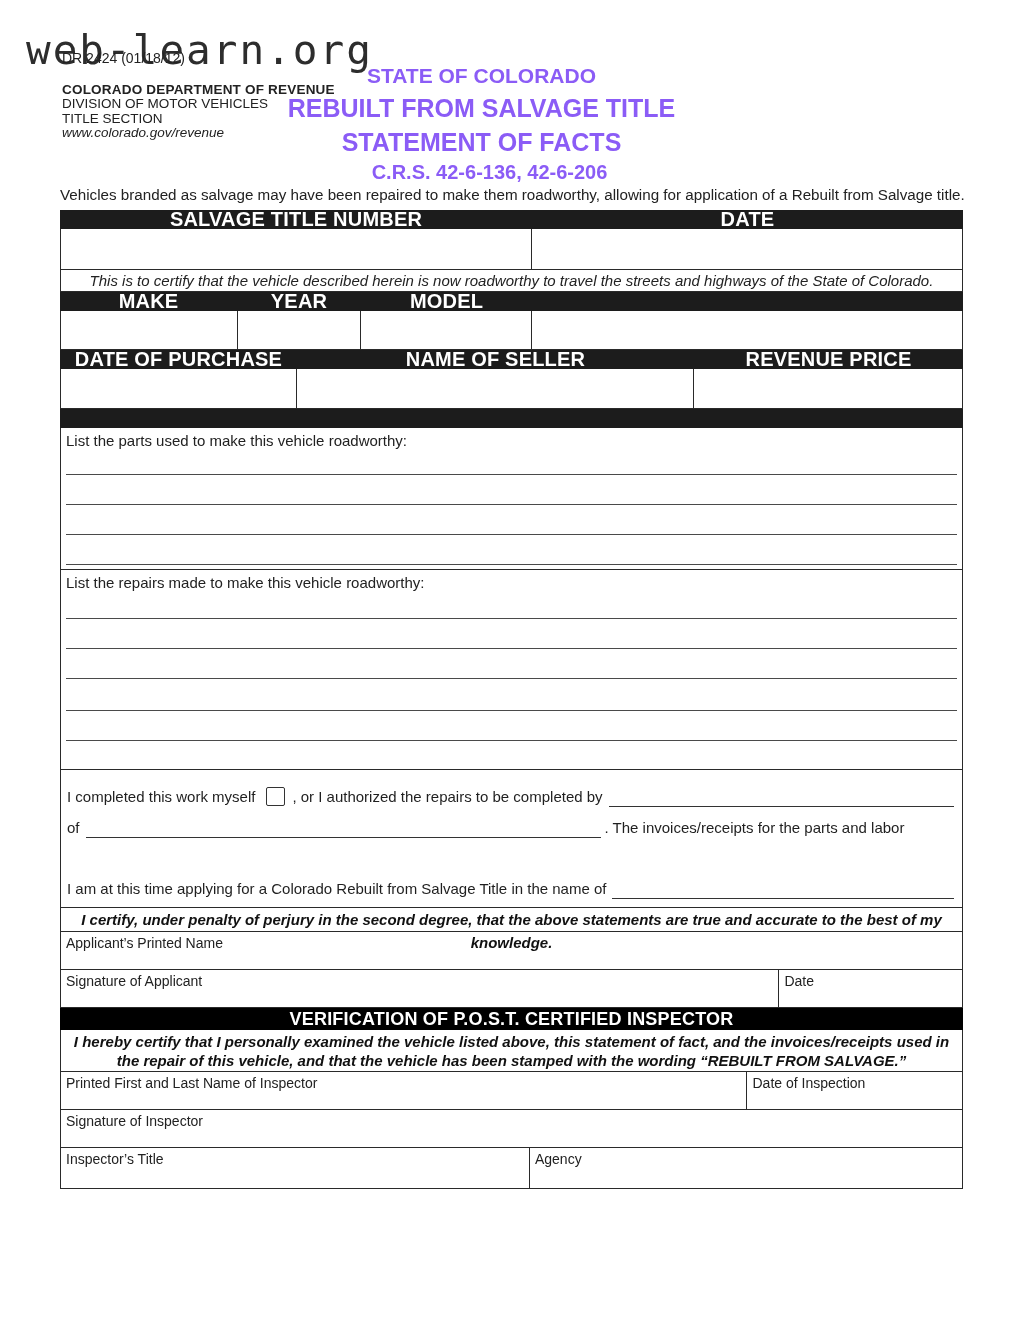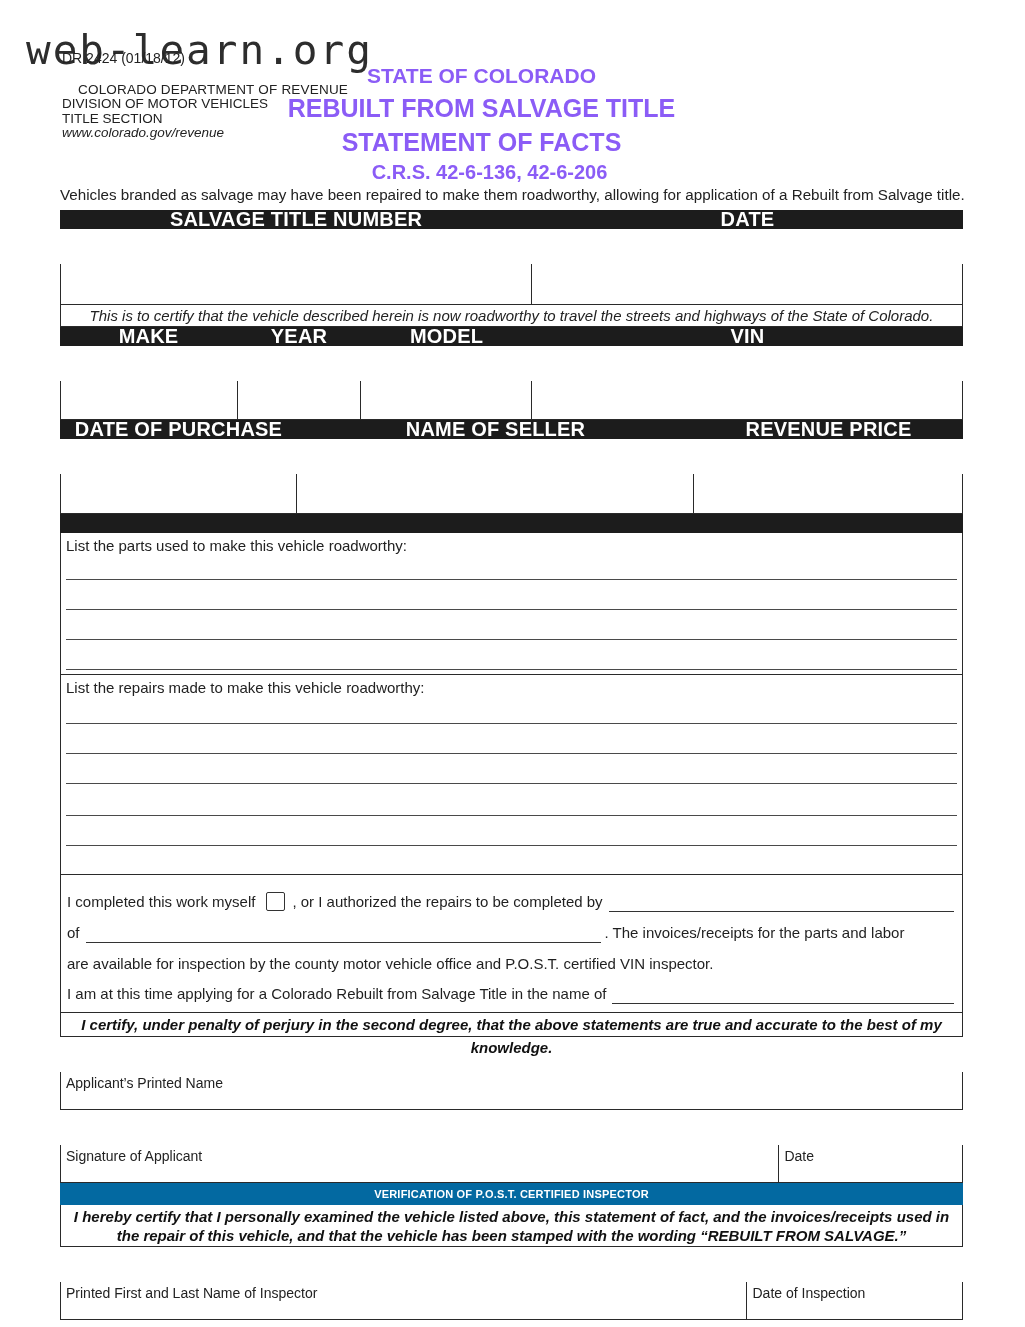--- a/index.html
+++ b/index.html
@@ -12,38 +12,38 @@
   .page { position:absolute; inset:0; }
 
   
   .watermark {
     position:absolute; left:26px; top:26px;
     font-family:"DejaVu Sans Mono", monospace;
     font-size:41px; letter-spacing:2px; color:#2d2d2d; white-space:nowrap;
   }
   .agency-block { position:absolute; left:62px; top:51px; font-size:13.5px; line-height:14.5px; color:#222; }
   .agency-block .form-no { font-size:14px; margin-bottom:17px; }
-  .agency-block .dept { font-weight:normal; letter-spacing:.2px;margin-left:16px; }
+  .agency-block .dept { font-weight:bold; letter-spacing:.2px; }
   .agency-block .site { font-style:italic; }
 
   .ttl { position:absolute; left:0; right:62px; text-align:center; font-weight:bold; color:#8b5cf6; }
   .ttl-state   { top:64px;  font-size:21px; }
   .ttl-main1   { top:94px;  font-size:25px; }
   .ttl-main2   { top:128px; font-size:25px; }
   .ttl-statute { top:161px; font-size:20px;padding-left:16px; }
 
   .intro { position:absolute; left:60px; top:186px; width:905px; font-size:15.2px; color:#222; white-space:nowrap; }
 
   
   .form { position:absolute; left:60px; top:210px; width:903px; font-size:14px; }
   .bar { display:flex; background:#1c1c1c; color:#ffffff; font-weight:bold; height:19px; line-height:19px; font-size:20px; letter-spacing:.2px; }
   .bar .bcell { text-align:center; }
   .sep-bar { background:#1c1c1c; height:19px; }
 
-  .wrow { display:flex; background:#fff; border-left:1px solid #2a2a2a; border-right:1px solid #2a2a2a; border-bottom:1px solid #2a2a2a;margin-top:35px; }
+  .wrow { display:flex; background:#fff; border-left:1px solid #2a2a2a; border-right:1px solid #2a2a2a; border-bottom:1px solid #2a2a2a; }
   .wrow .cell { border-right:1px solid #2a2a2a; }
   .wrow .cell:last-child { border-right:none; }
   .cell { position:relative; }
   .cell .lbl { position:absolute; left:5px; top:3px; font-size:14px; color:#222; }
 
   .certify-row {
     background:#fff; border-left:1px solid #2a2a2a; border-right:1px solid #2a2a2a; border-bottom:1px solid #2a2a2a;
     height:22px; line-height:21px; text-align:center; font-style:italic; font-size:15px; color:#222;
   }
   .certify-bold {
@@ -55,21 +55,21 @@
   .listbox .lbl { position:absolute; left:5px; top:4px; font-size:15px; color:#222; }
   .wline { position:absolute; left:5px; right:5px; border-top:1.6px solid #4a4a4a; }
 
   .parabox { position:relative; background:#fff; border-left:1px solid #2a2a2a; border-right:1px solid #2a2a2a; border-bottom:1px solid #2a2a2a; height:138px; font-size:15px; color:#1f1f1f; }
   .pline { position:absolute; left:6px; right:8px; display:flex; align-items:center; height:22px; line-height:20px; white-space:nowrap; }
   .blank { border-bottom:1.4px solid #333; height:20px; }
   .blank.grow { flex:1 1 auto; margin-left:6px; }
   .blank.fixed { width:515px; margin:0 4px 0 6px; }
   .checkbox { width:19px; height:19px; border:1.5px solid #333; border-radius:2px; background:#fff; margin:0 7px 1px 11px; flex:0 0 auto; }
 
-  .vbar { background:#0369a1; color:#fff; font-weight:bold; height:22px; line-height:22px; text-align:center; font-size:11px; letter-spacing:.2px; }
+  .vbar { background:#000000; color:#fff; font-weight:bold; height:22px; line-height:22px; text-align:center; font-size:18px; letter-spacing:.2px; }
   .vcert {
     background:#fff; border-left:1px solid #2a2a2a; border-right:1px solid #2a2a2a; border-bottom:1px solid #2a2a2a;
     height:42px; text-align:center; font-style:italic; font-weight:bold; font-size:15px; line-height:19px; padding:2px 8px 0; color:#111;
   }
 </style>
 </head>
 <body>
 
 <div class="page">
 
@@ -100,21 +100,20 @@
       <div class="cell" style="width:472px"></div>
       <div class="cell" style="width:431px"></div>
     </div>
 
     <div class="certify-row">This is to certify that the vehicle described herein is now roadworthy to travel the streets and highways of the State of Colorado.</div>
 
     <div class="bar">
       <div class="bcell" style="width:177px">MAKE</div>
       <div class="bcell" style="width:124px">YEAR</div>
       <div class="bcell" style="width:171px">MODEL</div>
-      <div class="bcell" style="width:431px">VIN</div>
     </div>
     <div class="wrow" style="height:39px">
       <div class="cell" style="width:177px"></div>
       <div class="cell" style="width:124px"></div>
       <div class="cell" style="width:171px"></div>
       <div class="cell" style="width:431px"></div>
     </div>
 
     <div class="bar">
       <div class="bcell" style="width:237px">DATE OF PURCHASE</div>
@@ -152,23 +151,20 @@
         <span>I completed this work myself</span>
         <span class="checkbox"></span>
         <span>, or I authorized the repairs to be completed by</span>
         <span class="blank grow"></span>
       </div>
       <div class="pline" style="top:47px">
         <span>of</span>
         <span class="blank fixed"></span>
         <span>. The invoices/receipts for the parts and labor</span>
       </div>
-      <div class="pline" style="top:78px">
-        <span>are available for inspection by the county motor vehicle office and P.O.S.T. certified VIN inspector.</span>
-      </div>
       <div class="pline" style="top:108px">
         <span>I am at this time applying for a Colorado Rebuilt from Salvage Title in the name of</span>
         <span class="blank grow"></span>
       </div>
     </div>
 
     <div class="certify-bold">I certify, under penalty of perjury in the second degree, that the above statements are true and accurate to the best of my knowledge.</div>
 
     <div class="wrow" style="height:38px">
       <div class="cell" style="width:903px">

